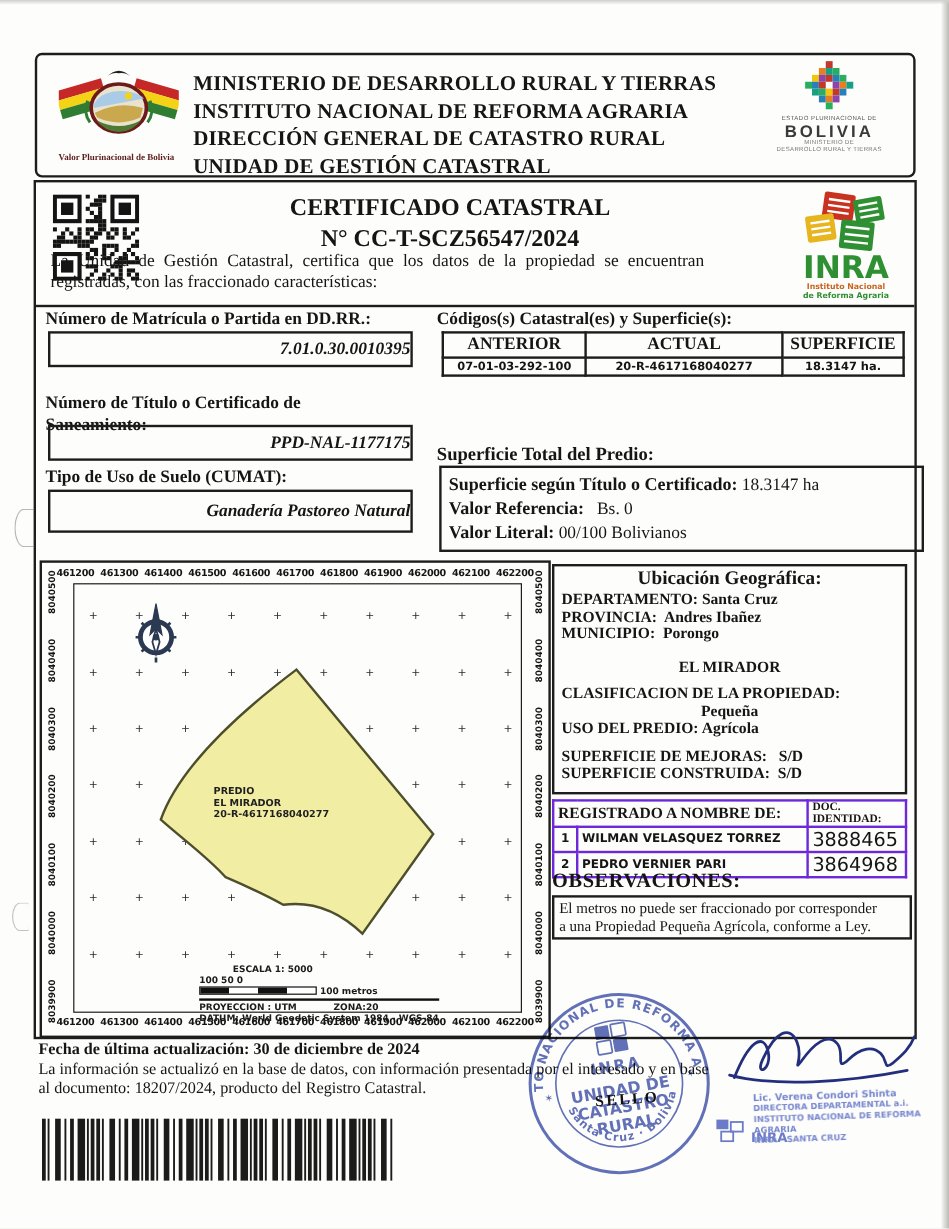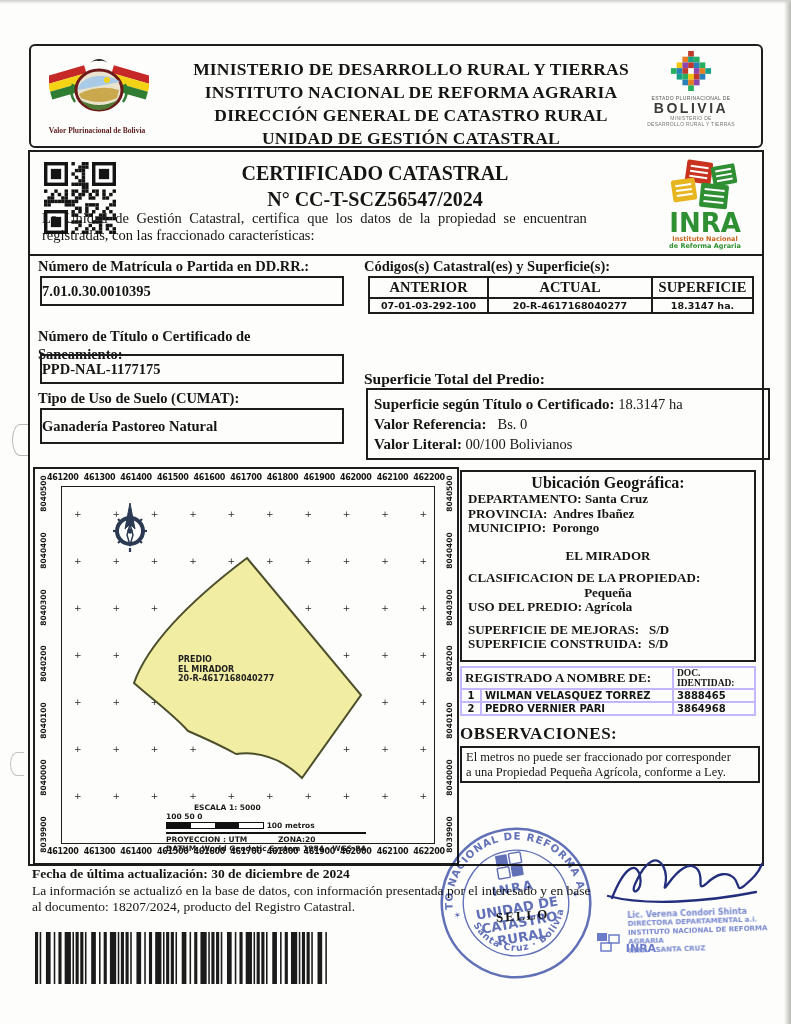--- a/index.html
+++ b/index.html
@@ -7,36 +7,36 @@
         font-family:"Liberation Serif",serif;color:#151515;overflow:hidden;}
   .abs{position:absolute;}
   .bx{border:2px solid #1d1d1d;}
   
   .edge-right{right:0;top:0;width:7px;height:100%;background:linear-gradient(to left,#b7b7b4,#e6e6e3 70%,rgba(0,0,0,0));}
   .edge-top{left:0;top:0;width:100%;height:4px;background:linear-gradient(to bottom,#cfcfcc,rgba(0,0,0,0));}
   .crease{left:12px;top:424px;width:15px;height:30px;border:1.5px solid #b9b9b4;border-right:none;border-radius:50% 0 0 50%;}
   .crease2{left:10px;top:752px;width:13px;height:22px;border:1.5px solid #c4c4bf;border-right:none;border-radius:50% 0 0 50%;}
   
   .hdrbox{left:29px;top:44px;width:730px;height:100px;border-radius:6px;}
-  .hdr-title{left:130px;top:12px;width:500px;text-align:center;font-weight:bold;font-size:17.5px;line-height:23px;letter-spacing:.2px;}
+  .hdr-title{left:130px;top:12px;width:500px;font-weight:bold;font-size:17.5px;line-height:23px;letter-spacing:.2px;}
   .coat-cap{left:6px;top:80px;width:120px;text-align:center;font-size:7.5px;font-weight:bold;color:#5c1d1d;}
   .bol-logo{right:6px;top:4px;width:128px;text-align:center;line-height:1.1;}
   .bol-small{font-size:5px;color:#555;letter-spacing:.4px;font-family:"Liberation Sans",sans-serif;}
   .bol-name{font-size:14px;font-weight:bold;letter-spacing:2.5px;color:#3a3a3a;font-family:"Liberation Sans",sans-serif;}
   .bol-sub{font-size:5px;color:#777;letter-spacing:.3px;font-family:"Liberation Sans",sans-serif;}
   
   .docbox{left:28px;top:150px;width:732px;height:712px;}
   .titlearea{left:0;top:0;width:100%;height:102px;border-bottom:2px solid #1d1d1d;}
   .cert-title{left:110px;top:8px;width:470px;text-align:center;font-weight:bold;font-size:20px;line-height:26px;}
   .intro{left:12px;top:58px;width:608px;font-size:14.5px;line-height:17px;text-align:justify;}
   .intro .l1{word-spacing:4px;}
   .inra-big{right:6px;top:6px;width:102px;height:94px;}
   
   .lbl{font-weight:bold;font-size:14.5px;}
-  .valbox{border:2px solid #1d1d1d;text-align:left;font-weight:bold;font-size:14.5px;}
+  .valbox{border:2px solid #1d1d1d;text-align:right;font-weight:bold;font-size:14.5px;font-style:italic;}
   table.codes{border-collapse:collapse;width:386px;font-family:"Liberation Serif",serif;}
   table.codes th{border:2px solid #1d1d1d;font-size:14.5px;padding:1px 2px;}
   table.codes td{border:2px solid #1d1d1d;font-size:9.5px;font-weight:bold;text-align:center;padding:1px 2px;font-family:"DejaVu Sans",sans-serif;}
   .supbox{border:2px solid #1d1d1d;padding:4px 6px;font-size:14.5px;line-height:20px;}
   .supbox b{font-size:15px;}
   
   .mapbox{left:3px;top:315px;width:422px;height:394px;}
   .coord-row{left:12px;width:398px;display:flex;justify-content:space-between;font-family:"DejaVu Sans",sans-serif;font-size:8px;font-weight:bold;letter-spacing:-.3px;}
   .coord-col{top:20px;height:350px;width:12px;display:flex;flex-direction:column;justify-content:space-between;align-items:center;font-family:"DejaVu Sans",sans-serif;font-size:7.5px;font-weight:bold;}
   .coord-col span{transform:rotate(-90deg);white-space:nowrap;}
@@ -46,26 +46,26 @@
   .scaleblk{left:104px;top:316px;width:200px;font-family:"DejaVu Sans",sans-serif;font-size:7.5px;font-weight:bold;color:#1b1b1b;line-height:9px;}
   .sbar{height:5px;width:96px;border:1px solid #111;background:repeating-linear-gradient(to right,#111 0 24px,#fff 24px 48px);display:inline-block;vertical-align:middle;}
   .scale-div{border-top:2px solid #111;margin-top:2px;padding-top:1px;}
   
   .ubibox{left:430px;top:318px;width:296px;height:192px;padding:2px 6px;box-sizing:border-box;}
   .ubi-title{text-align:center;font-weight:bold;font-size:16px;}
   .ubi-line{font-weight:bold;font-size:13px;line-height:14.5px;}
   .ubi-center{text-align:center;font-weight:bold;font-size:13px;line-height:14.5px;}
   .gap8{height:8px;}.gap5{height:5px;}
   table.reg{border-collapse:collapse;width:296px;}
-  table.reg th,table.reg td{border:2px solid #c4b5fd;padding:0 3px;}
+  table.reg th,table.reg td{border:2px solid #6d28d9;padding:0 3px;}
   .reg-name-h{font-size:13px;font-weight:bold;text-align:left;}
   .reg-doc-h{font-size:9.5px;font-weight:bold;text-align:left;line-height:10px;margin-top:44px;}
   .reg-n{font-size:10px;font-weight:bold;width:12px;text-align:center;font-family:"DejaVu Sans",sans-serif;}
   .reg-name{font-size:10px;font-weight:bold;font-family:"DejaVu Sans",sans-serif;}
-  .reg-doc{font-size:10px;font-weight:bold;font-family:"DejaVu Sans",sans-serif;}
+  .reg-doc{font-size:16px;font-weight:normal;font-family:"DejaVu Sans",sans-serif;}
   .obs-title{font-weight:bold;font-size:17px;letter-spacing:.5px;}
   .obsbox{border:2px solid #1d1d1d;font-size:12.5px;line-height:14.5px;padding:2px 4px;}
   
   .foot{font-size:13.5px;line-height:16.5px;}
   .sello{font-weight:bold;font-size:13px;letter-spacing:2px;color:#111;transform:rotate(-4deg);}
   .stamp{opacity:.82;transform:rotate(-10deg);mix-blend-mode:multiply;}
   .sigstamp{font-family:"DejaVu Sans",sans-serif;font-size:7px;font-weight:bold;color:#7787cf;line-height:9px;filter:blur(.4px);transform:rotate(-2deg);}
   .sig-inra{font-family:"DejaVu Sans",sans-serif;font-size:11px;font-weight:bold;color:#6b7bc9;filter:blur(.3px);}
 </style>
 </head>

